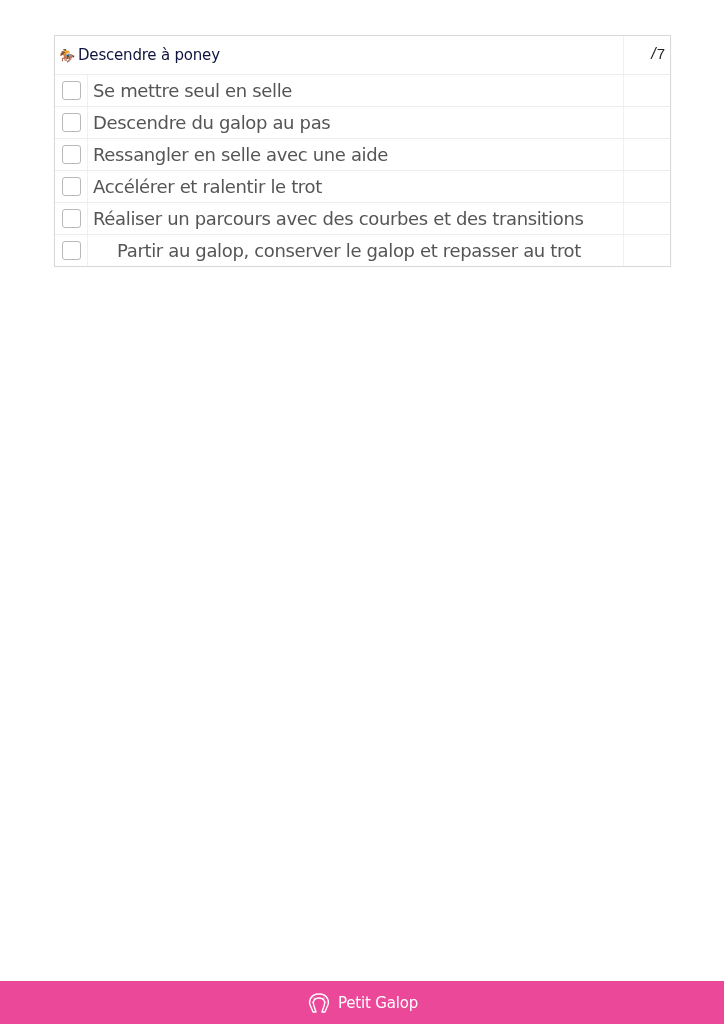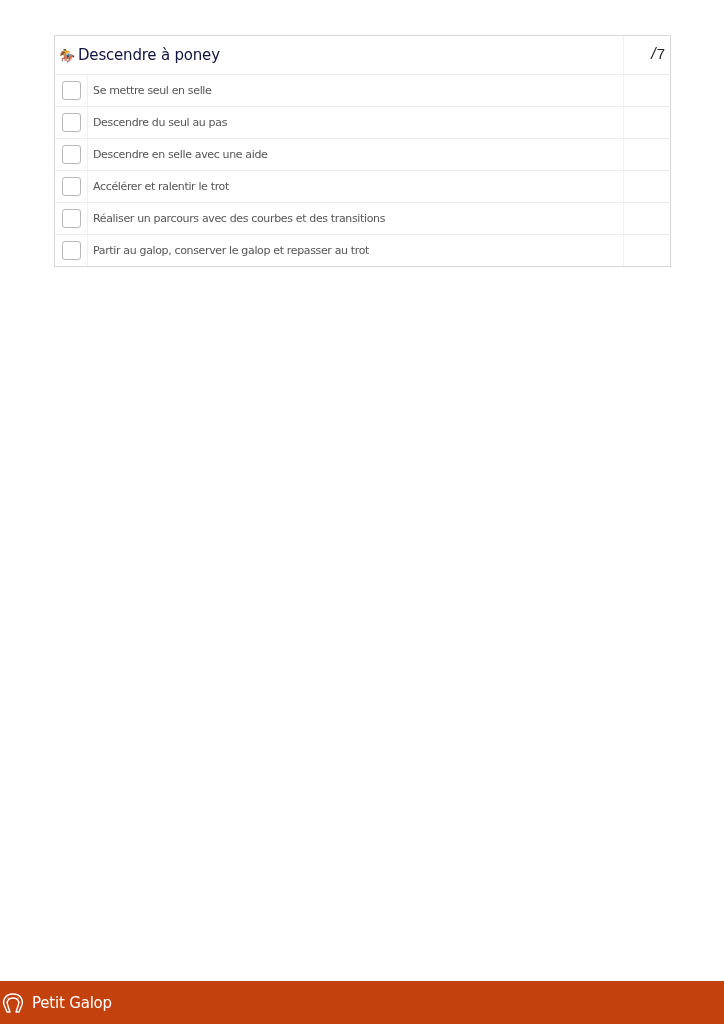--- a/index.html
+++ b/index.html
@@ -23,36 +23,36 @@
     .head-title .emoji { font-size:13px; margin-right:3px; }
     .head-score {
       width:47px; border-left:1px solid #f0f0f0; display:flex;
       align-items:flex-start; justify-content:flex-end; padding-right:5px; padding-top:9px;
       font-size:15px; color:#222; box-sizing:border-box; font-style:normal;
     }
     .head-score .slash { font-style:italic; font-size:16px; margin-right:1px; }
     .row {
       display:flex; height:32px; border-bottom:1px solid #ececec; box-sizing:border-box;
     }
-    .row:last-child { border-bottom:none; height:31px; }
+    .row:last-child { border-bottom:none; height:31px;gap:24px; }
     .cb-cell {
       width:33px; border-right:1px solid #f0f0f0; display:flex; align-items:center; justify-content:center;
       box-sizing:border-box;
     }
     .cb {
       width:19px; height:19px; border:1px solid #b8b8b8; border-radius:3px; box-sizing:border-box; background:#fff;
     }
     .label {
       flex:1; display:flex; align-items:center; padding-left:5px;
-      font-size:11px; color:#555; font-family:"DejaVu Sans", sans-serif; letter-spacing:-0.35px;
+      font-size:18px; color:#555; font-family:"DejaVu Sans", sans-serif; letter-spacing:-0.35px;
     }
     .score-cell { width:47px; border-left:1px solid #f0f0f0; box-sizing:border-box; }
     .footer {
-      position:absolute; left:0; bottom:0; width:724px; height:43px; background:#c2410c;
-      display:flex; align-items:center; color:#fff;
+      position:absolute; left:0; bottom:0; width:724px; height:43px; background:#ec4899;
+      display:flex; align-items:center; justify-content:center; color:#fff;
     }
     .footer .logo { width:26px; height:26px; margin-right:6px; }
     .footer .brand { font-size:15px; font-family:"DejaVu Sans", sans-serif; letter-spacing:-0.2px; }
   </style>
 </head>
 <body>
 
 <div class="card">
   <div class="head">
     <div class="head-title">
@@ -69,28 +69,28 @@
     <div class="cb-cell">
         <div class="cb"></div>
       </div>
     <div class="label">Se mettre seul en selle</div>
     <div class="score-cell"></div>
   </div>
   <div class="row">
     <div class="cb-cell">
         <div class="cb"></div>
       </div>
-    <div class="label">Descendre du seul au pas</div>
+    <div class="label">Descendre du galop au pas</div>
     <div class="score-cell"></div>
   </div>
   <div class="row">
     <div class="cb-cell">
         <div class="cb"></div>
       </div>
-    <div class="label">Descendre en selle avec une aide</div>
+    <div class="label">Ressangler en selle avec une aide</div>
     <div class="score-cell"></div>
   </div>
   <div class="row">
     <div class="cb-cell">
         <div class="cb"></div>
       </div>
     <div class="label">Accélérer et ralentir le trot</div>
     <div class="score-cell"></div>
   </div>
   <div class="row">

